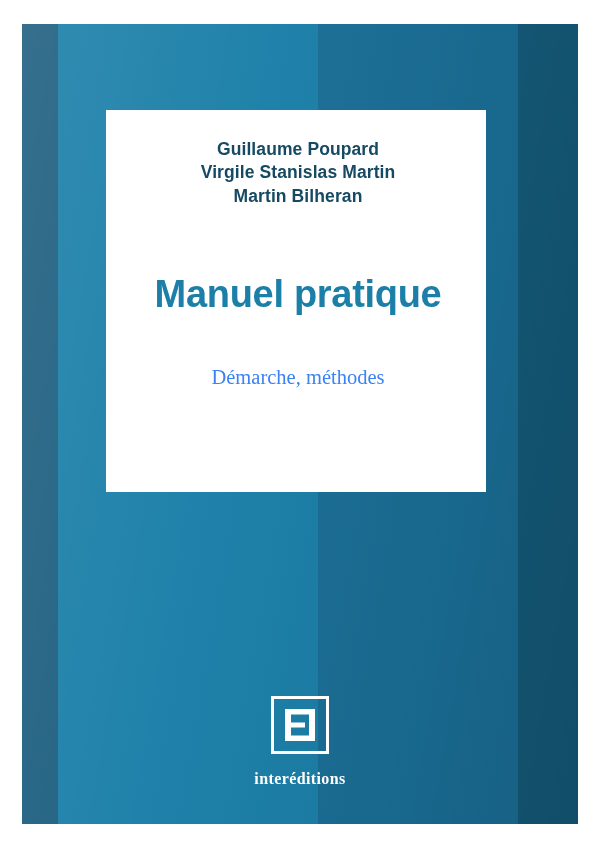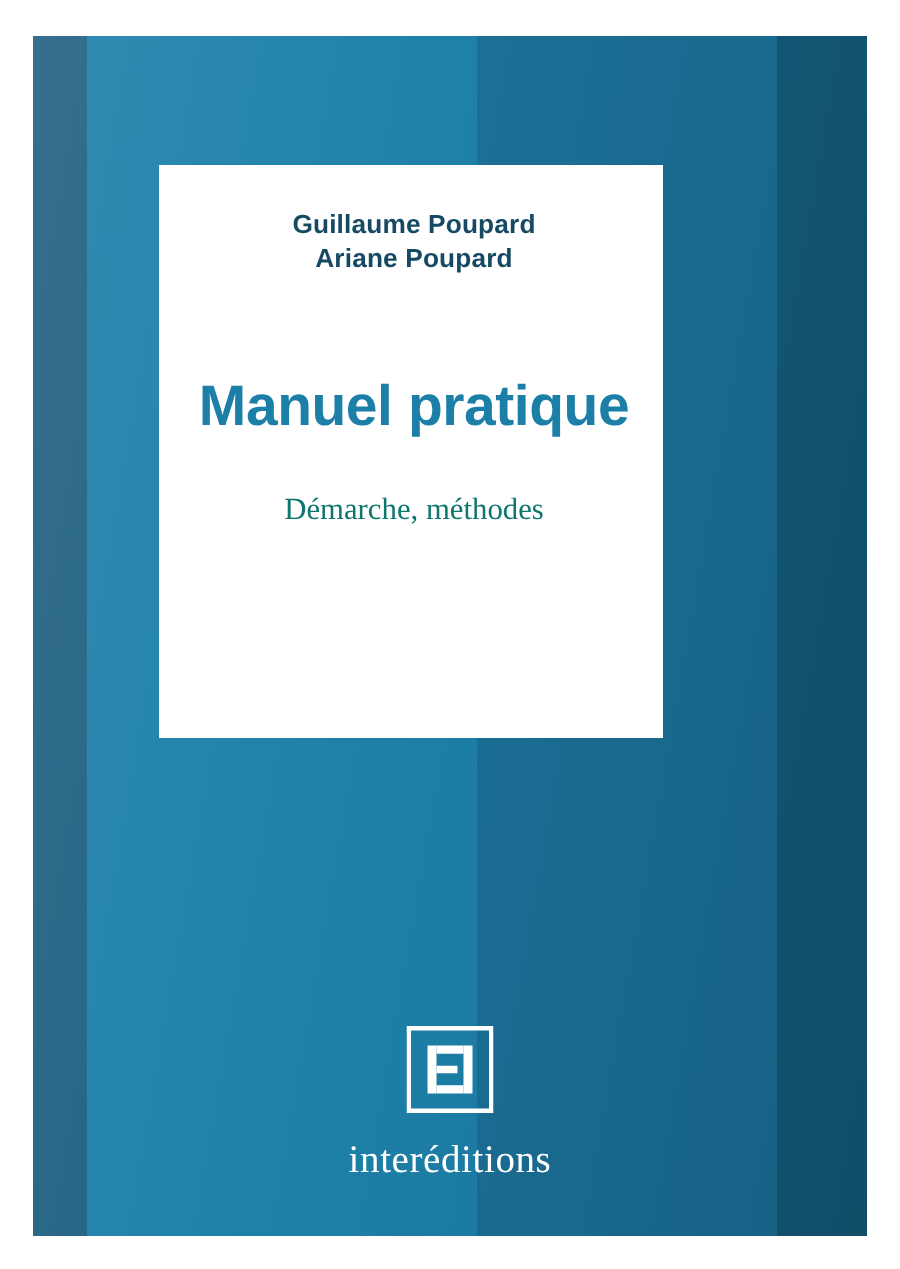--- a/index.html
+++ b/index.html
@@ -54,21 +54,21 @@
        rgba(0,0,0,0.05) 70%,
        rgba(0,0,0,0.14) 100%);
     pointer-events: none;
   }
 
   
   .panel {
     position: absolute;
     left: 84px;
     top: 86px;
-    width: 336px;
+    width: 380px;
     height: 382px;
     background: #ffffff;
     box-sizing: border-box;
     padding: 22px 18px 0 22px;
     text-align: center;
   }
 
   .authors {
     margin-top: 6px;
     color: #164a63;
@@ -85,22 +85,22 @@
     color: #1b7fa8;
     font-family: "Liberation Sans", sans-serif;
     font-weight: bold;
     font-size: 38px;
     line-height: 1.16;
     letter-spacing: -0.3px;
   }
   .title-line { display: block; }
 
   .subtitle {
-    margin-top: 34px;
-    color: #0f766e;
+    margin-top: 48px;
+    color: #3b82f6;
     font-family: "Liberation Serif", serif;
     font-size: 20.5px;
     line-height: 1.3;
   }
   .subtitle-line { display: block; }
 
   
   .publisher {
     position: absolute;
     left: 0;
@@ -110,41 +110,43 @@
   }
   .logo {
     display: block;
     margin: 0 auto 16px auto;
     width: 58px;
     height: 58px;
   }
   .publisher-name {
     color: #ffffff;
     font-family: "Liberation Serif", serif;
-    font-size: 26px;
+    font-size: 16px;
     letter-spacing: 0.4px;
+    font-weight: bold;
   }
 </style>
 </head>
 <body>
 
 <div class="page">
   <div class="cover">
 
     <div class="band band-1"></div>
     <div class="band band-2"></div>
     <div class="band band-3"></div>
     <div class="band band-4"></div>
     <div class="sheen"></div>
 
     <div class="panel">
 
       <div class="authors">
         <span class="author-line">Guillaume Poupard</span>
-        <span class="author-line">Ariane Poupard</span>
+        <span class="author-line">Virgile Stanislas Martin</span>
+        <span class="author-line">Martin Bilheran</span>
       </div>
 
       <div class="title">
         <span class="title-line">Manuel pratique</span>
       </div>
 
       <div class="subtitle">
         <span class="subtitle-line">Démarche, méthodes</span>
       </div>
 

